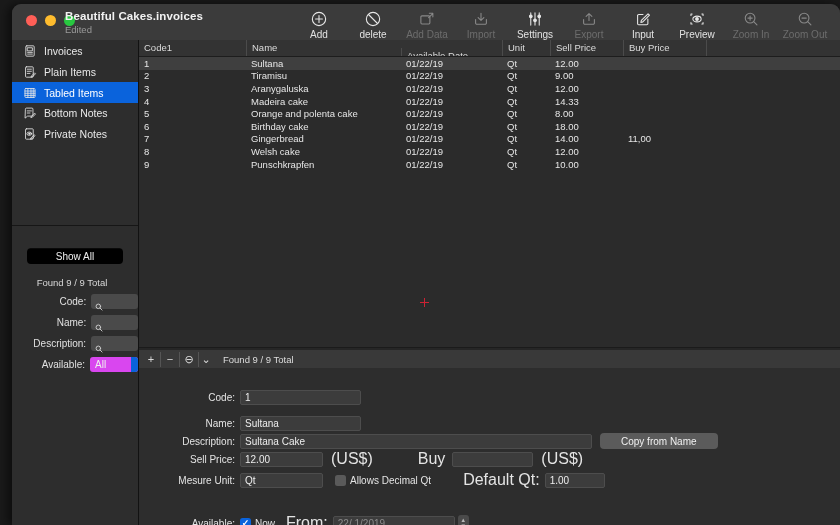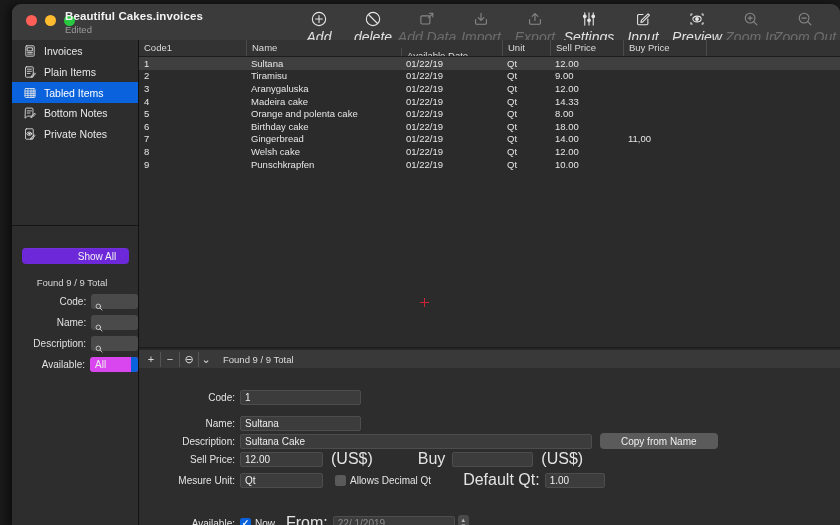--- a/index.html
+++ b/index.html
@@ -88,25 +88,24 @@
     padding-top: 3px;
     cursor: default;
   }
   .tb-item .tb-ico {
     height: 19px;
     display: flex;
     align-items: center;
     justify-content: center;
   }
   .tb-item .tb-lbl {
-    font-size: 14px;
+    font-size: 10px;
     margin-top: 1px;
     color: #e2e2e2;
     white-space: nowrap;
-    font-style: italic;
   }
   .tb-item.dim .tb-lbl { color: #6d6d6d; }
   .tb-item svg { display:block; }
   .tb-item.dim svg { opacity: 0.45; }
 
   
   .body {
     position: absolute;
     left: 0; top: 36px;
     width: 828px; height: 485px;
@@ -160,31 +159,30 @@
     position: absolute;
     left: 0; top: 186px;
     width: 126px;
   }
   .showall-wrap {
     display: flex;
     justify-content: center;
     margin-top: 22px;
   }
   .showall {
-    width: 63px; height: 16px;
-    background: #6d28d9;
+    width: 96px; height: 16px;
+    background: #000000;
     border-radius: 4px;
     color: #f0f0f0;
     font-size: 10px;
     display: flex;
     align-items: center;
     justify-content: center;
     box-shadow: 0 0.5px 0 rgba(255,255,255,0.08) inset;
     cursor: default;
-    padding-left: 44px;
   }
   .found-line {
     text-align: center;
     color: #d8d8d8;
     font-size: 9.5px;
     margin-top: 13px;
     padding-right: 6px;
   }
 
   .f-row {
@@ -476,39 +474,39 @@
           </div>
           <div class="tb-item dim">
             <span class="tb-ico">
               <svg width="18" height="18" viewBox="0 0 20 20" fill="none" stroke="#e6e6e6" stroke-width="1.2" stroke-linecap="round" stroke-linejoin="round">
                 <path d="M4 10.5v4a1.4 1.4 0 001.4 1.4h9.2A1.4 1.4 0 0016 14.5v-4"></path>
                 <path d="M10 3.6v7.6M6.8 8.4L10 11.5l3.2-3.1"></path>
               </svg>
             </span>
             <span class="tb-lbl">Import</span>
           </div>
-          <div class="tb-item dim">
-            <span class="tb-ico">
-              <svg width="18" height="18" viewBox="0 0 20 20" fill="none" stroke="#e6e6e6" stroke-width="1.2" stroke-linecap="round" stroke-linejoin="round">
-                <path d="M4 10.5v4a1.4 1.4 0 001.4 1.4h9.2A1.4 1.4 0 0016 14.5v-4"></path>
-                <path d="M10 11.6V4M6.8 7.1L10 4l3.2 3.1"></path>
-              </svg>
-            </span>
-            <span class="tb-lbl">Export</span>
-          </div>
           <div class="tb-item">
             <span class="tb-ico">
               <svg width="18" height="18" viewBox="0 0 20 20" fill="none" stroke="#e6e6e6" stroke-width="1.2" stroke-linecap="round" stroke-linejoin="round">
                 <path d="M5.3 3.2v13.6M10 3.2v13.6M14.7 3.2v13.6"></path>
                 <circle cx="5.3" cy="7" r="1.5" fill="#e6e6e6"></circle>
                 <circle cx="10" cy="11.5" r="1.5" fill="#e6e6e6"></circle>
                 <circle cx="14.7" cy="7" r="1.5" fill="#e6e6e6"></circle>
               </svg>
             </span>
             <span class="tb-lbl">Settings</span>
+          </div>
+          <div class="tb-item dim">
+            <span class="tb-ico">
+              <svg width="18" height="18" viewBox="0 0 20 20" fill="none" stroke="#e6e6e6" stroke-width="1.2" stroke-linecap="round" stroke-linejoin="round">
+                <path d="M4 10.5v4a1.4 1.4 0 001.4 1.4h9.2A1.4 1.4 0 0016 14.5v-4"></path>
+                <path d="M10 11.6V4M6.8 7.1L10 4l3.2 3.1"></path>
+              </svg>
+            </span>
+            <span class="tb-lbl">Export</span>
           </div>
           <div class="tb-item">
             <span class="tb-ico">
               <svg width="18" height="18" viewBox="0 0 20 20" fill="none" stroke="#e6e6e6" stroke-width="1.2" stroke-linecap="round" stroke-linejoin="round">
                 <path d="M4 6.2v9a1.2 1.2 0 001.2 1.2h9a1.2 1.2 0 001.2-1.2V10"></path>
                 <path d="M4 6.2A1.2 1.2 0 015.2 5H10"></path>
                 <path d="M8.2 11.6l7.4-7.4 1.6 1.6-7.4 7.4-2.2.6z"></path>
               </svg>
             </span>
             <span class="tb-lbl">Input</span>

